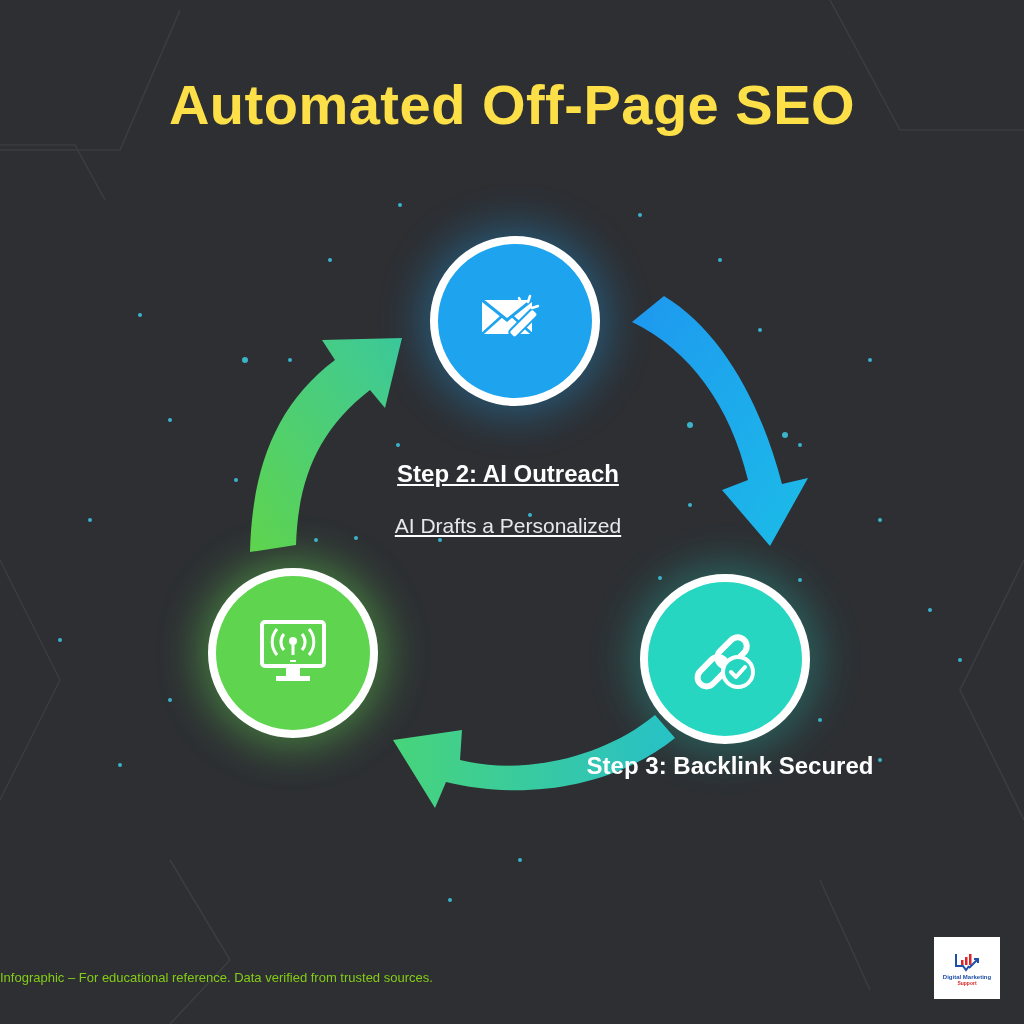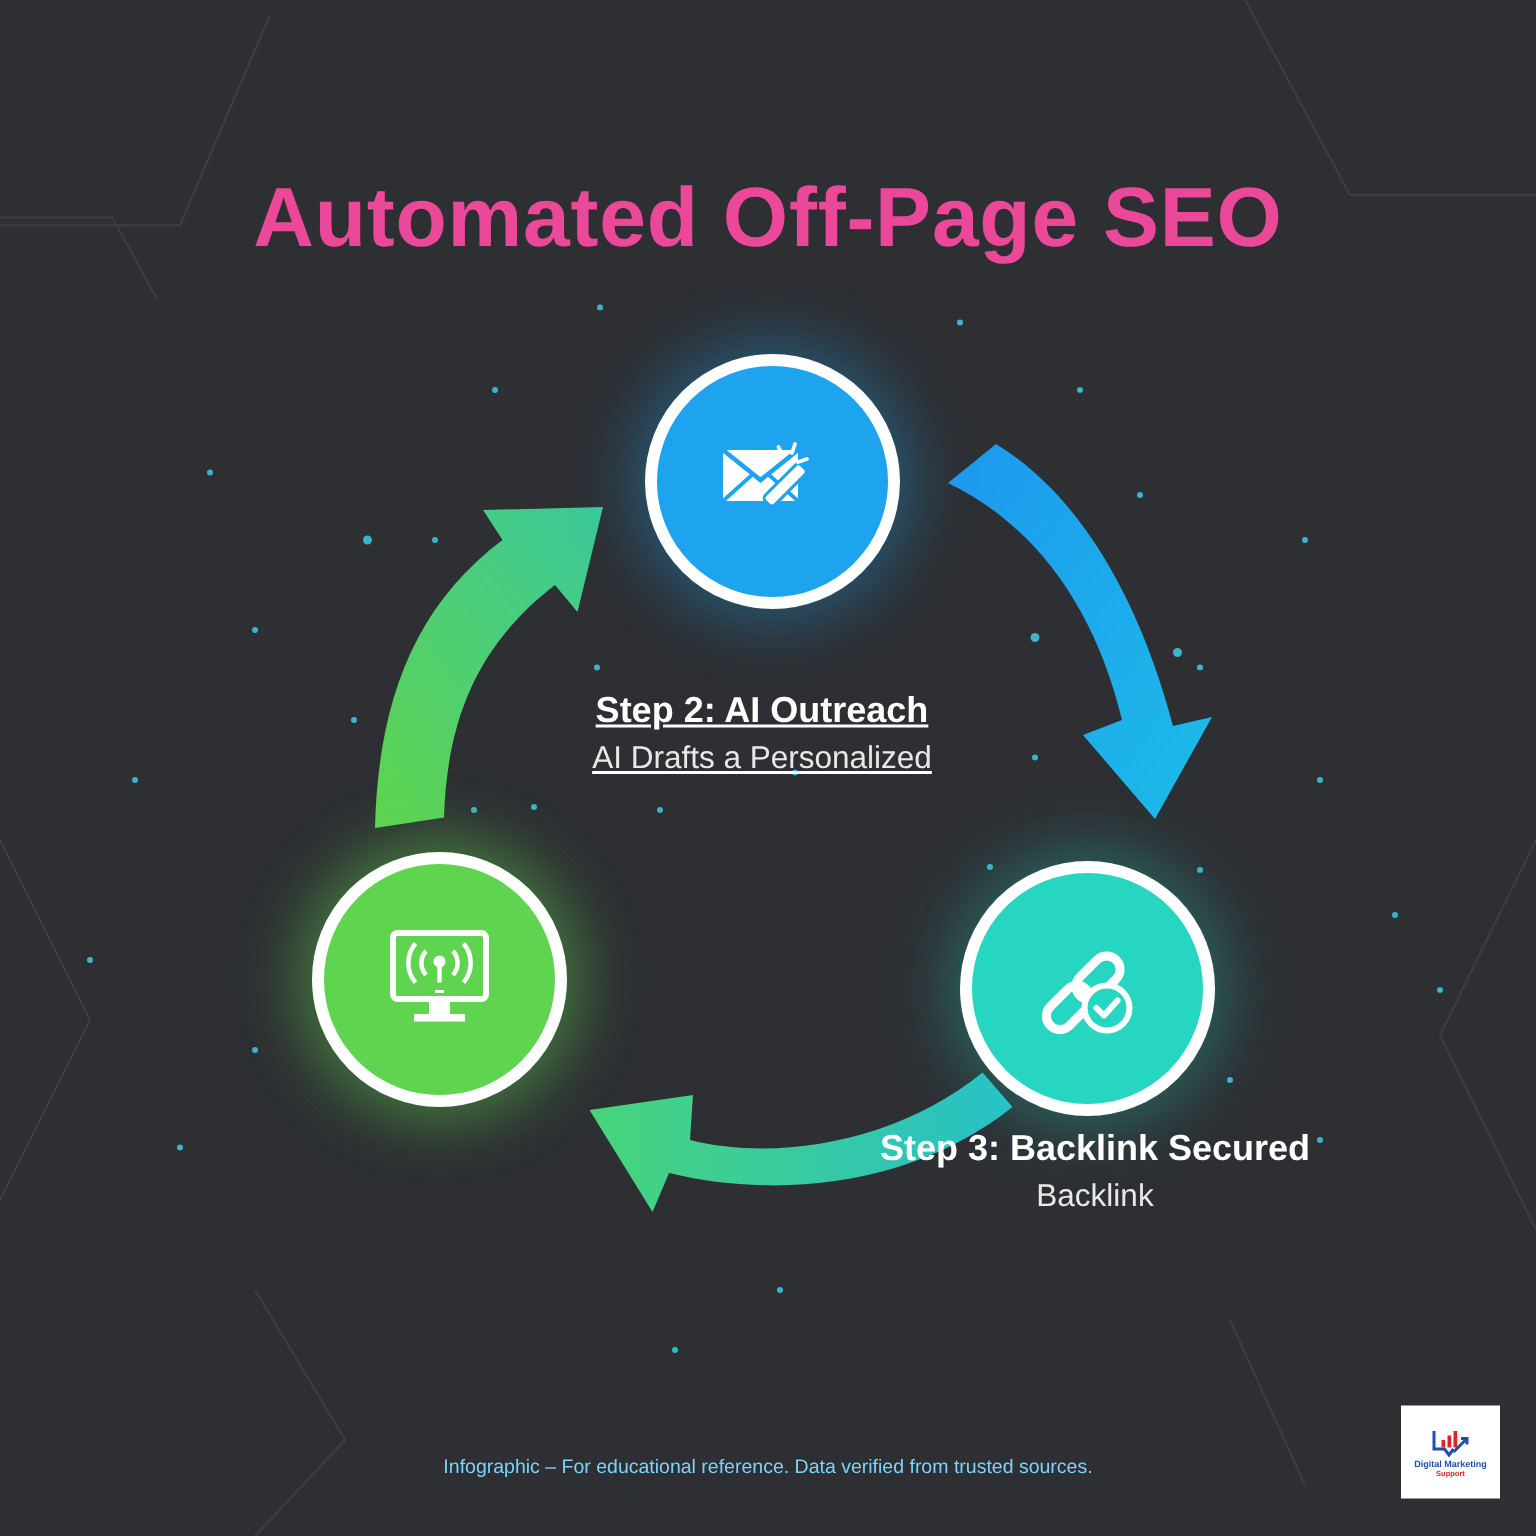--- a/index.html
+++ b/index.html
@@ -6,43 +6,42 @@
   body {
     width: 1024px; height: 1024px; overflow: hidden;
     background: #2d2f33;
     font-family: "Liberation Sans", sans-serif;
     position: relative;
     color: #fff;
   }
   .bg-lines { position: absolute; inset: 0; }
   .title {
     position: absolute; top: 72px; left: 0; width: 1024px; text-align: center;
-    font-size: 56px; font-weight: bold; color: #ec4899; letter-spacing: 0.5px;
+    font-size: 56px; font-weight: bold; color: #fde047; letter-spacing: 0.5px;
     font-family: "Liberation Sans", sans-serif;
-    margin-top: 40px;
   }
   .diagram { position: absolute; inset: 0; }
   .node {
     position: absolute; width: 170px; height: 170px; border-radius: 50%;
     border: 8px solid #ffffff; box-sizing: border-box;
     display: flex; align-items: center; justify-content: center;
   }
   .node svg { width: 90px; height: 90px; }
   .node-1 { left: 208px; top: 568px; background: #5fd44e; box-shadow: 0 0 40px 10px rgba(95,212,78,0.45); }
   .node-2 { left: 430px; top: 236px; background: #1ea3ef; box-shadow: 0 0 40px 10px rgba(30,163,239,0.35); }
   .node-3 { left: 640px; top: 574px; background: #26d6c1; box-shadow: 0 0 40px 10px rgba(38,214,193,0.3); }
   .step { position: absolute; text-align: center; }
   .step .h { font-size: 24px; font-weight: bold; color: #ffffff; white-space: nowrap; }
-  .step .d { font-size: 21px; color: #e8e8e8; line-height: 28px; margin-top: 4px; }
+  .step .d { font-size: 21px; color: #e8e8e8; line-height: 28px; margin-top: 24px; }
   .step-1 { left: 130px; top: 786px; width: 300px; }
   .step-2 { left: 358px; top: 460px; width: 300px; text-decoration: underline; }
   .step-3 { left: 560px; top: 752px; width: 340px; }
   .footer {
-    position: absolute; top: 970px; left: 0; width: 1024px; text-align: center;
-    font-size: 13px; color: #7dd3fc;
+    position: absolute; top: 970px; left: 0; width: 1024px; 
+    font-size: 13px; color: #84cc16;
   }
   .logo {
     position: absolute; left: 934px; top: 937px; width: 66px; height: 62px;
     background: #ffffff; display: flex; flex-direction: column; align-items: center; justify-content: center;
   }
   .logo .l1 { font-size: 6px; font-weight: bold; color: #1f4fa8; margin-top: 2px; white-space: nowrap; }
   .logo .l2 { font-size: 5px; font-weight: bold; color: #d9262b; white-space: nowrap; }
 </style>
 </head>
 <body>
@@ -169,21 +168,20 @@
   <div class="step step-2">
     <div class="h">Step 2: AI Outreach</div>
     <div class="d">
       <div>AI Drafts a Personalized</div>
     </div>
   </div>
 
   <div class="step step-3">
     <div class="h">Step 3: Backlink Secured</div>
     <div class="d">
-      <div>Backlink</div>
     </div>
   </div>
 </div>
 
 <div class="footer">Infographic – For educational reference. Data verified from trusted sources.</div>
 
 <div class="logo">
   <svg width="28" height="22" viewBox="0 0 28 22">
     <path d="M3 4 L3 16 L10 16 L13 20 L16 16" fill="none" stroke="#1f4fa8" stroke-width="2"></path>
     <rect x="8" y="10" width="2.5" height="5" fill="#d9262b"></rect>

